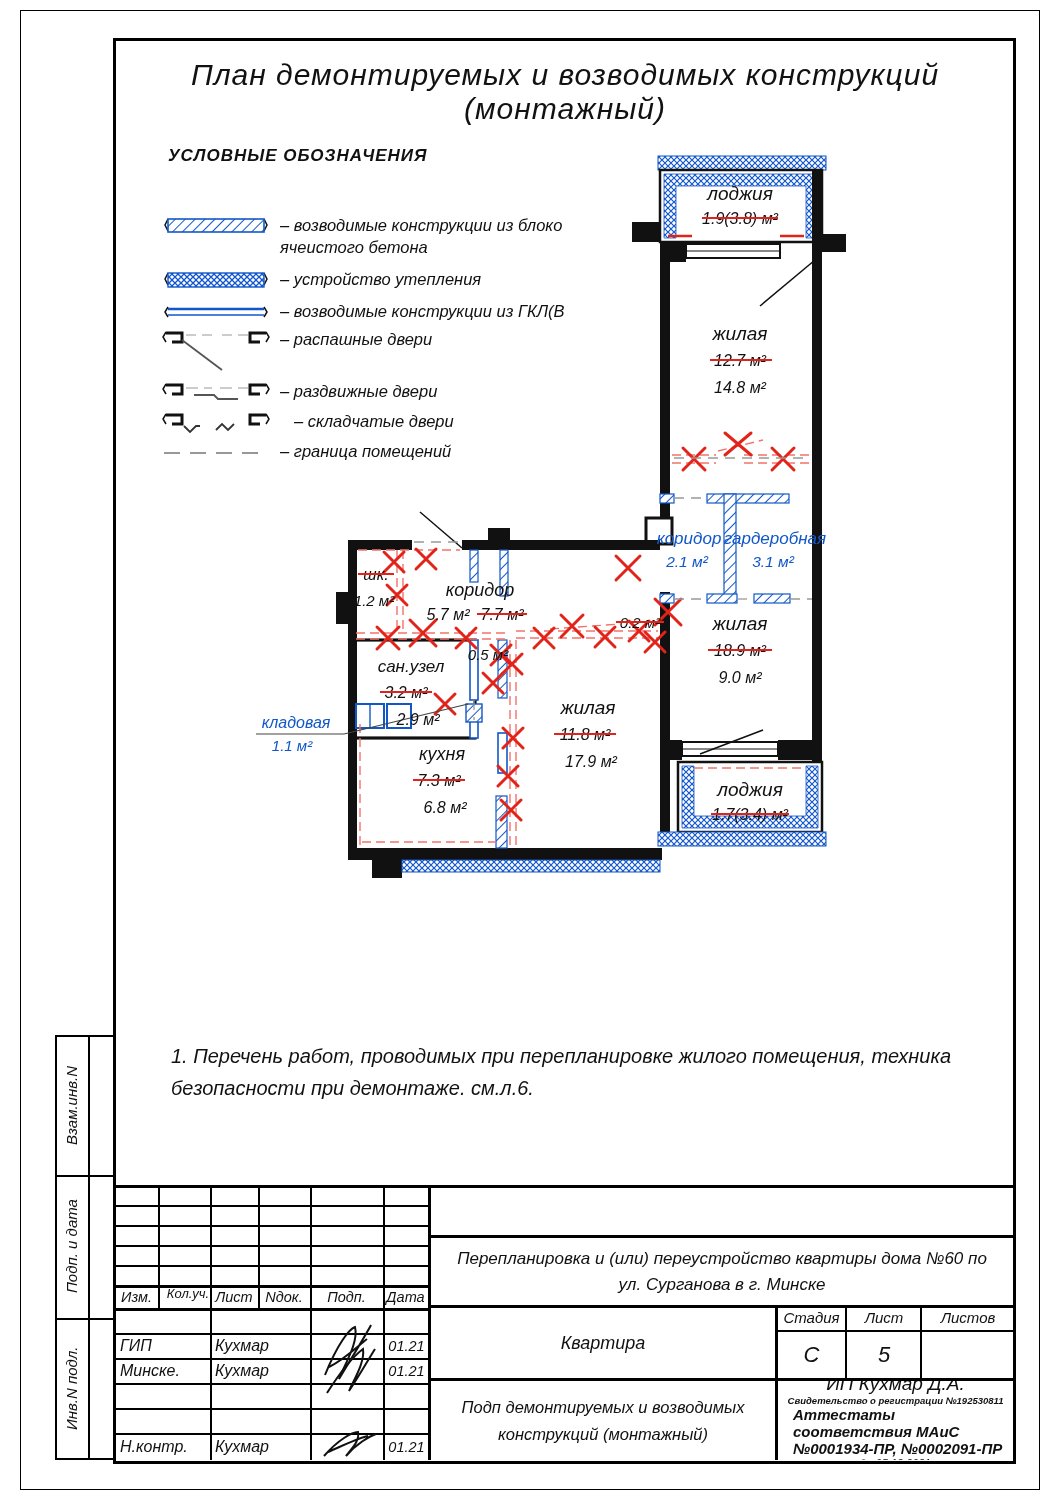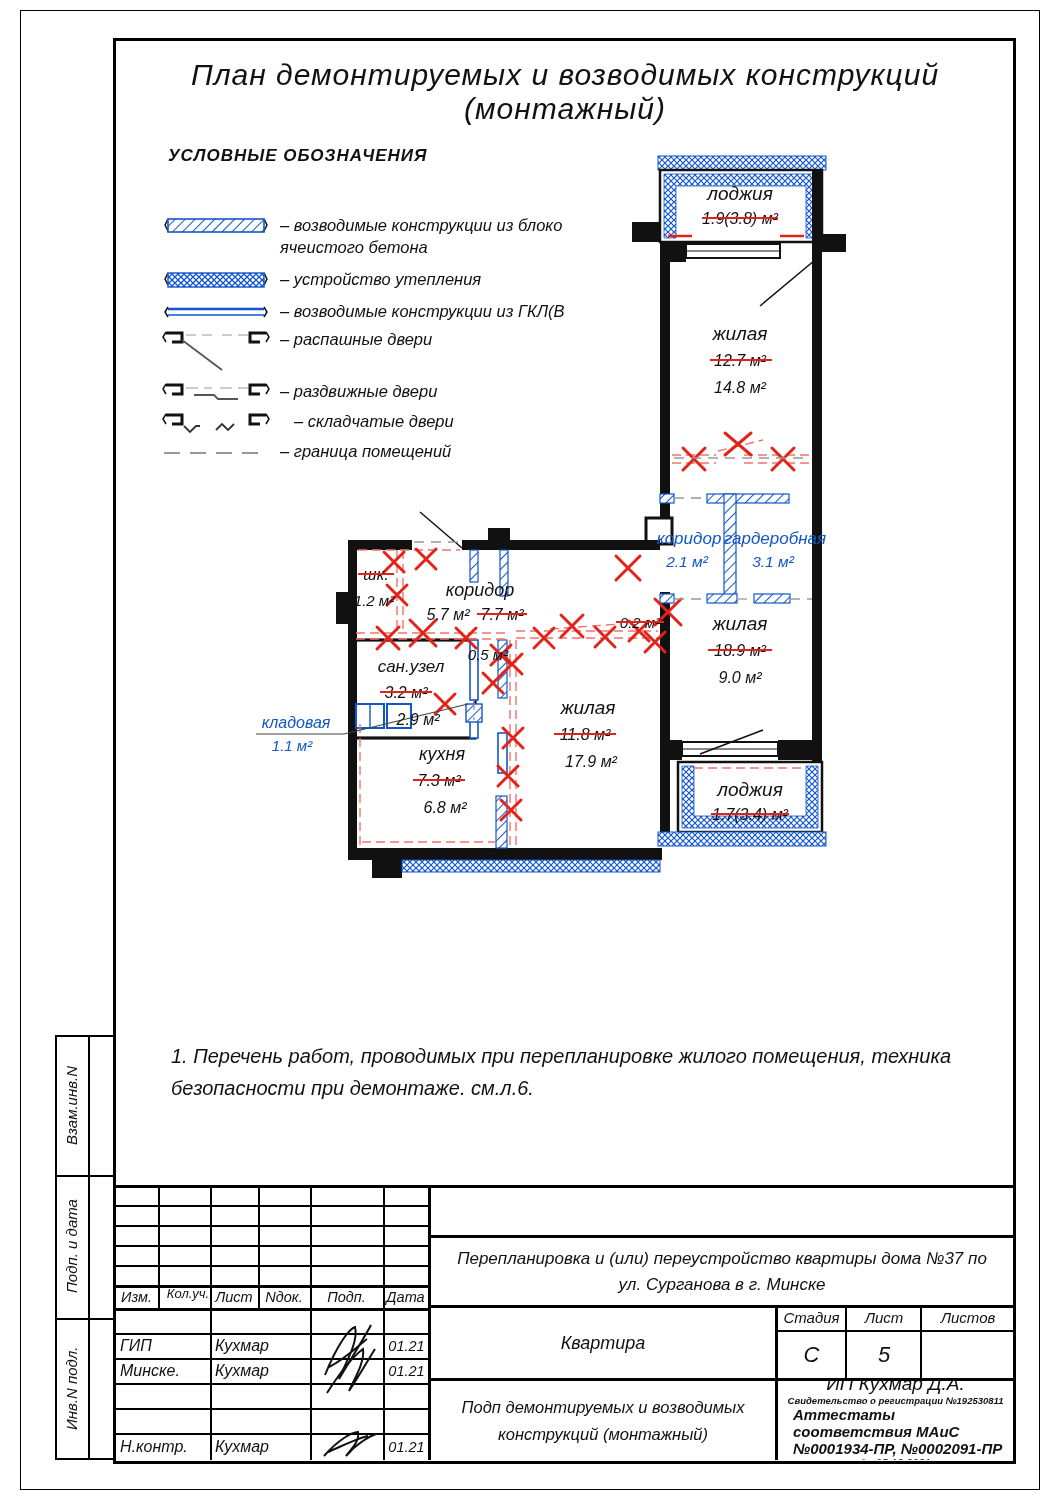--- a/index.html
+++ b/index.html
@@ -390,21 +390,21 @@
   <div class="vl" style="left:428px;top:1185px;width:3px;height:275px;"></div>
   <div class="hl" style="left:428px;top:1235px;width:585px;height:3px;"></div>
   <div class="hl" style="left:428px;top:1305px;width:585px;height:3px;"></div>
   <div class="hl" style="left:428px;top:1378px;width:585px;height:3px;"></div>
   <div class="vl" style="left:775px;top:1305px;width:3px;height:155px;"></div>
   <div class="hl" style="left:775px;top:1330px;width:238px;height:2px;"></div>
   <div class="vl" style="left:845px;top:1305px;height:73px;"></div>
   <div class="vl" style="left:920px;top:1305px;height:73px;"></div>
 
   <div class="cell" style="left:431px;top:1238px;width:582px;height:67px;flex-direction:column;font-size:17px;line-height:1.5;">
-    <div>Перепланировка и (или) переустройство квартиры  дома №37 по</div>
+    <div>Перепланировка и (или) переустройство квартиры  дома №60 по</div>
     <div>ул. Сурганова в г. Минске</div>
   </div>
   <div class="cell" style="left:431px;top:1308px;width:344px;height:70px;font-size:18px;">Квартира</div>
   <div class="cell" style="left:778px;top:1305px;width:67px;height:25px;font-size:15px;">Стадия</div>
   <div class="cell" style="left:848px;top:1305px;width:72px;height:25px;font-size:15px;">Лист</div>
   <div class="cell" style="left:923px;top:1305px;width:90px;height:25px;font-size:15px;">Листов</div>
   <div class="cell" style="left:778px;top:1332px;width:67px;height:46px;font-size:22px;">С</div>
   <div class="cell" style="left:848px;top:1332px;width:72px;height:46px;font-size:22px;">5</div>
   <div class="cell" style="left:923px;top:1332px;width:90px;height:46px;font-size:22px;"></div>
   <div class="cell" style="left:431px;top:1381px;width:344px;height:79px;flex-direction:column;font-size:16.5px;line-height:1.6;">

